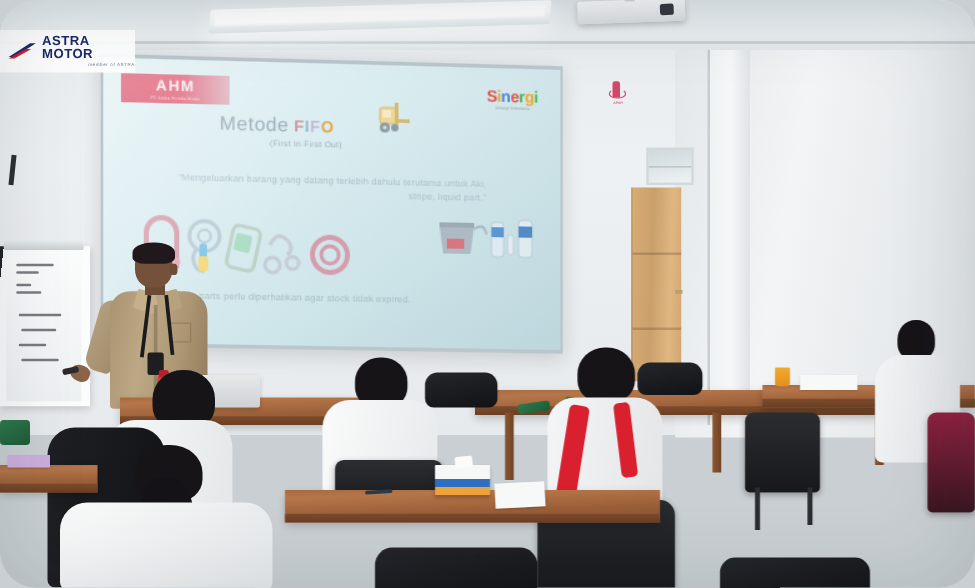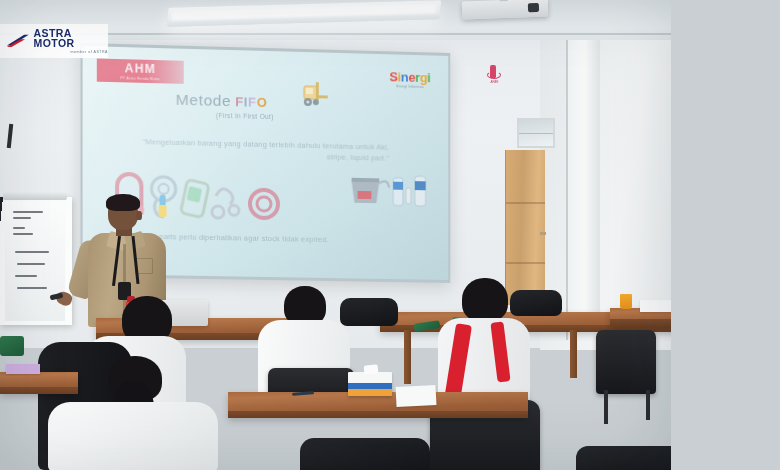--- a/index.html
+++ b/index.html
@@ -1,21 +1,21 @@
 <!DOCTYPE html>
 <html><head>
 <meta charset="utf-8">
 <style>
   * { box-sizing: border-box; margin: 0; padding: 0; }
   html, body {
     width: 780px; height: 470px;
     font-family: "Liberation Sans", sans-serif;
     overflow: hidden; background: #c9cfd2;
   }
-  #scene { position: relative; width: 671px; height: 470px; overflow: hidden; }
+  #scene { position: relative; width: 780px; height: 470px; overflow: hidden; border-radius: 29px; }
 
   
   .wall-back {
     position: absolute; left: 0; top: 18px; width: 780px; height: 330px;
     background: linear-gradient(180deg,#e8ecef 0%, #eef1f3 35%, #e7eaec 100%);
   }
   .wall-right {
     position: absolute; left: 540px; top: 0; width: 240px; height: 350px;
     background: linear-gradient(100deg,#e3e7e9 0%, #f2f4f5 40%, #dfe3e5 100%);
   }

